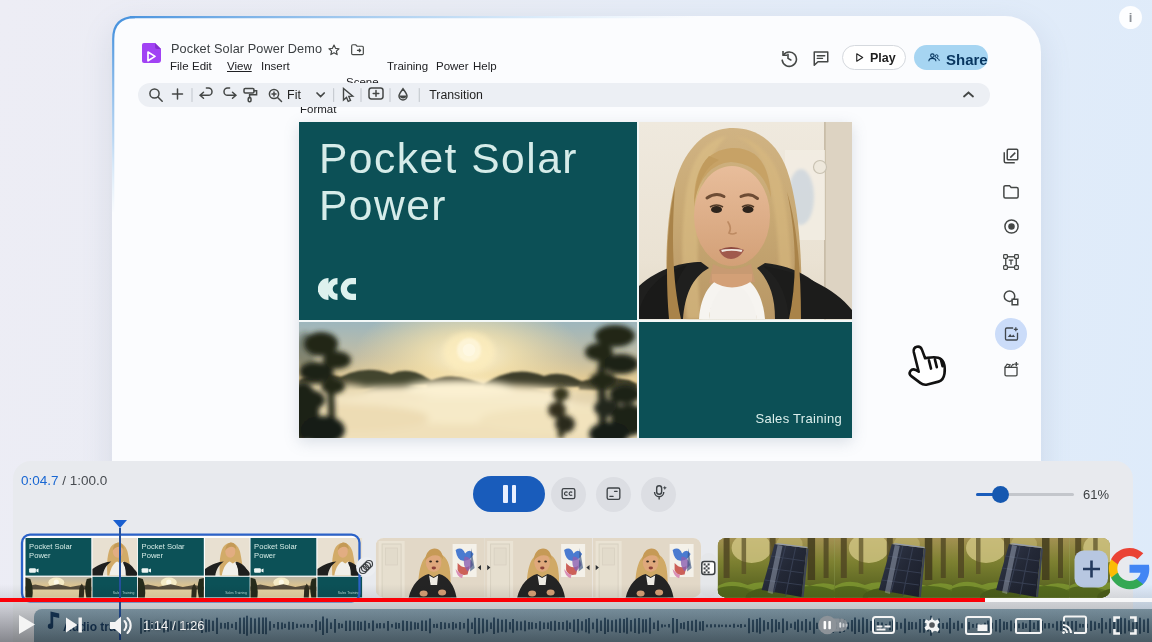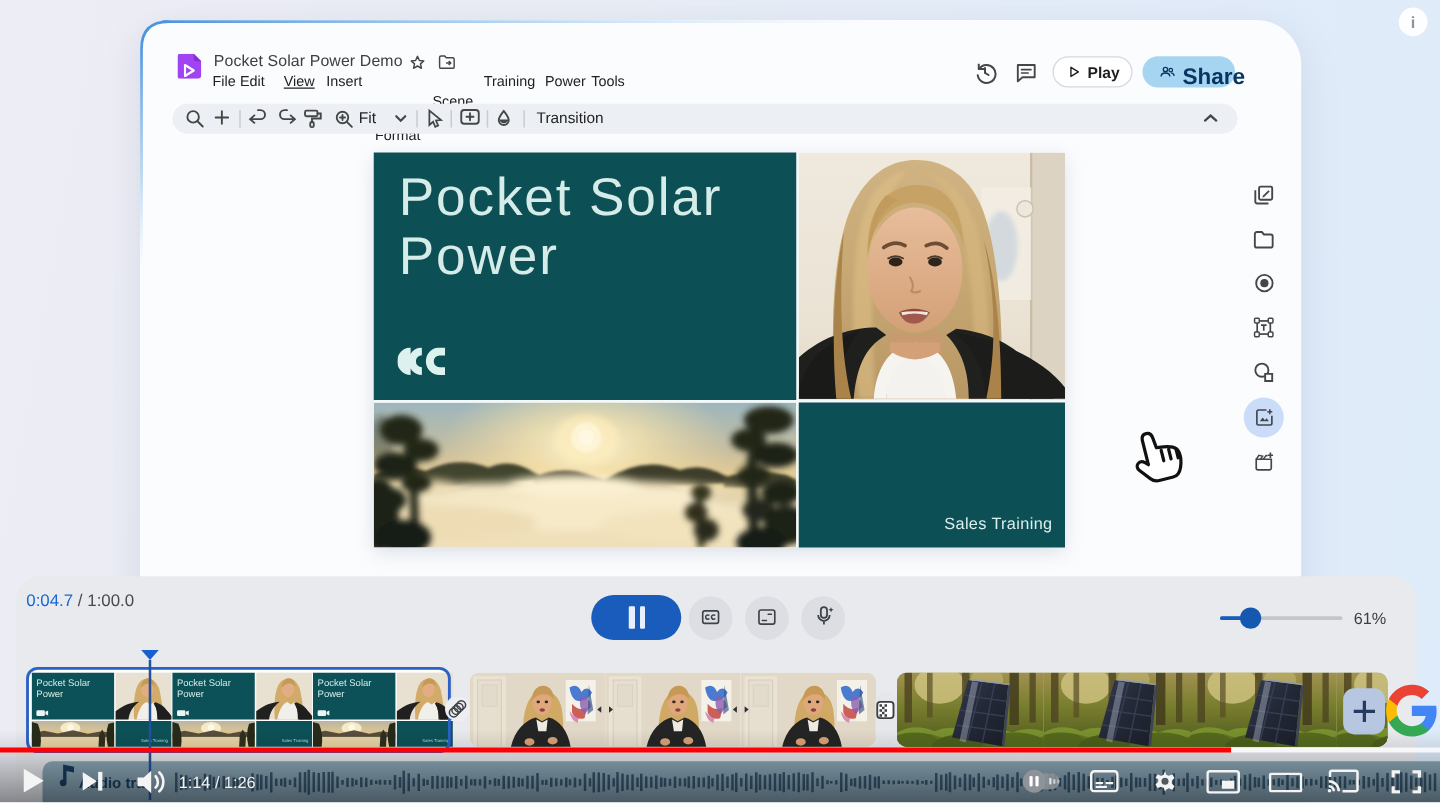--- a/index.html
+++ b/index.html
@@ -62,21 +62,21 @@
     <path d="M11 12.7 h6 m-2.5 -2.8 l2.8 2.8 -2.8 2.8" fill="none" stroke="#444746" stroke-width="2"></path>
   </svg>
   <div class="abs menus" style="left:170px;">File</div>
   <div class="abs menus" style="left:192px;">Edit</div>
   <div class="abs menus" style="left:227px;text-decoration:underline;">View</div>
   <div class="abs menus" style="left:261px;">Insert</div>
   <div class="abs menus" style="left:300px;margin-top:43px;">Format</div>
   <div class="abs menus" style="left:346px;margin-top:16px;">Scene</div>
   <div class="abs menus" style="left:387px;">Training</div>
   <div class="abs menus" style="left:436px;">Power</div>
-  <div class="abs menus" style="left:473px;">Tools</div>
+  <div class="abs menus" style="left:473px;">Help</div>
 
   <svg class="abs" style="left:778px;top:48px;width:20px;height:20px" viewBox="0 0 24 24">
     <path d="M6 3.5 v5.2 h5.2" fill="none" stroke="#444746" stroke-width="1.9" stroke-linejoin="round"></path>
     <path d="M6.4 8.6 a8.6 8.6 0 1 1 -1.4 6" fill="none" stroke="#444746" stroke-width="1.9" stroke-linecap="round"></path>
     <path d="M12 7.6 v4.8 l3.4 2" fill="none" stroke="#444746" stroke-width="1.9" stroke-linecap="round"></path>
   </svg>
   <svg class="abs" style="left:812px;top:49px;width:18px;height:18px" viewBox="0 0 24 24">
     <path d="M3 4 h18 v13 h-13 l-5 4.5 z" fill="none" stroke="#444746" stroke-width="2" stroke-linejoin="round"></path>
     <path d="M7 9 h10 M7 12.5 h7" stroke="#444746" stroke-width="1.8" stroke-linecap="round"></path>
   </svg>
@@ -85,21 +85,21 @@
     <path d="M6 4 l13 8 -13 8 z" fill="none" stroke="#1f1f1f" stroke-width="2.4" stroke-linejoin="round"></path>
   </svg>
   <div class="abs" style="left:870px;top:51px;font-size:12.5px;color:#1f1f1f;font-weight:bold;">Play</div>
   <div class="abs" style="left:914px;top:45px;width:74px;height:25px;background:#a6d5f2;border-radius:13px;"></div>
   <svg class="abs" style="left:927px;top:51px;width:14px;height:13px" viewBox="0 0 24 24">
     <circle cx="9" cy="8.5" r="3.2" fill="none" stroke="#07355f" stroke-width="2"></circle>
     <path d="M2.5 19 c0-3.6 3-5.4 6.5-5.4 s6.5 1.8 6.5 5.4" fill="none" stroke="#07355f" stroke-width="2"></path>
     <circle cx="16.8" cy="9.5" r="2.6" fill="none" stroke="#07355f" stroke-width="1.8"></circle>
     <path d="M17.5 13.6 c2.6 .4 4.2 2 4.2 4.6" fill="none" stroke="#07355f" stroke-width="1.8"></path>
   </svg>
-  <div class="abs" style="left:946px;top:51px;font-size:18px;color:#07355f;font-weight:bold;">Share</div>
+  <div class="abs" style="left:946px;top:51px;font-size:15px;color:#07355f;font-weight:bold;">Share</div>
 
   <svg class="abs" style="left:0;top:0;width:1152px;height:300px" viewBox="0 0 1152 300">
     <defs>
       <linearGradient id="btop" x1="130" y1="0" x2="700" y2="0" gradientUnits="userSpaceOnUse">
         <stop offset="0" stop-color="#4b94de"></stop>
           <stop offset=".55" stop-color="#8fc0ec" stop-opacity=".55"></stop>
           <stop offset="1" stop-color="#b9dcf6" stop-opacity="0"></stop>
       </linearGradient>
       <linearGradient id="bleft" x1="0" y1="30" x2="0" y2="215" gradientUnits="userSpaceOnUse">
         <stop offset="0" stop-color="#4b94de"></stop>

